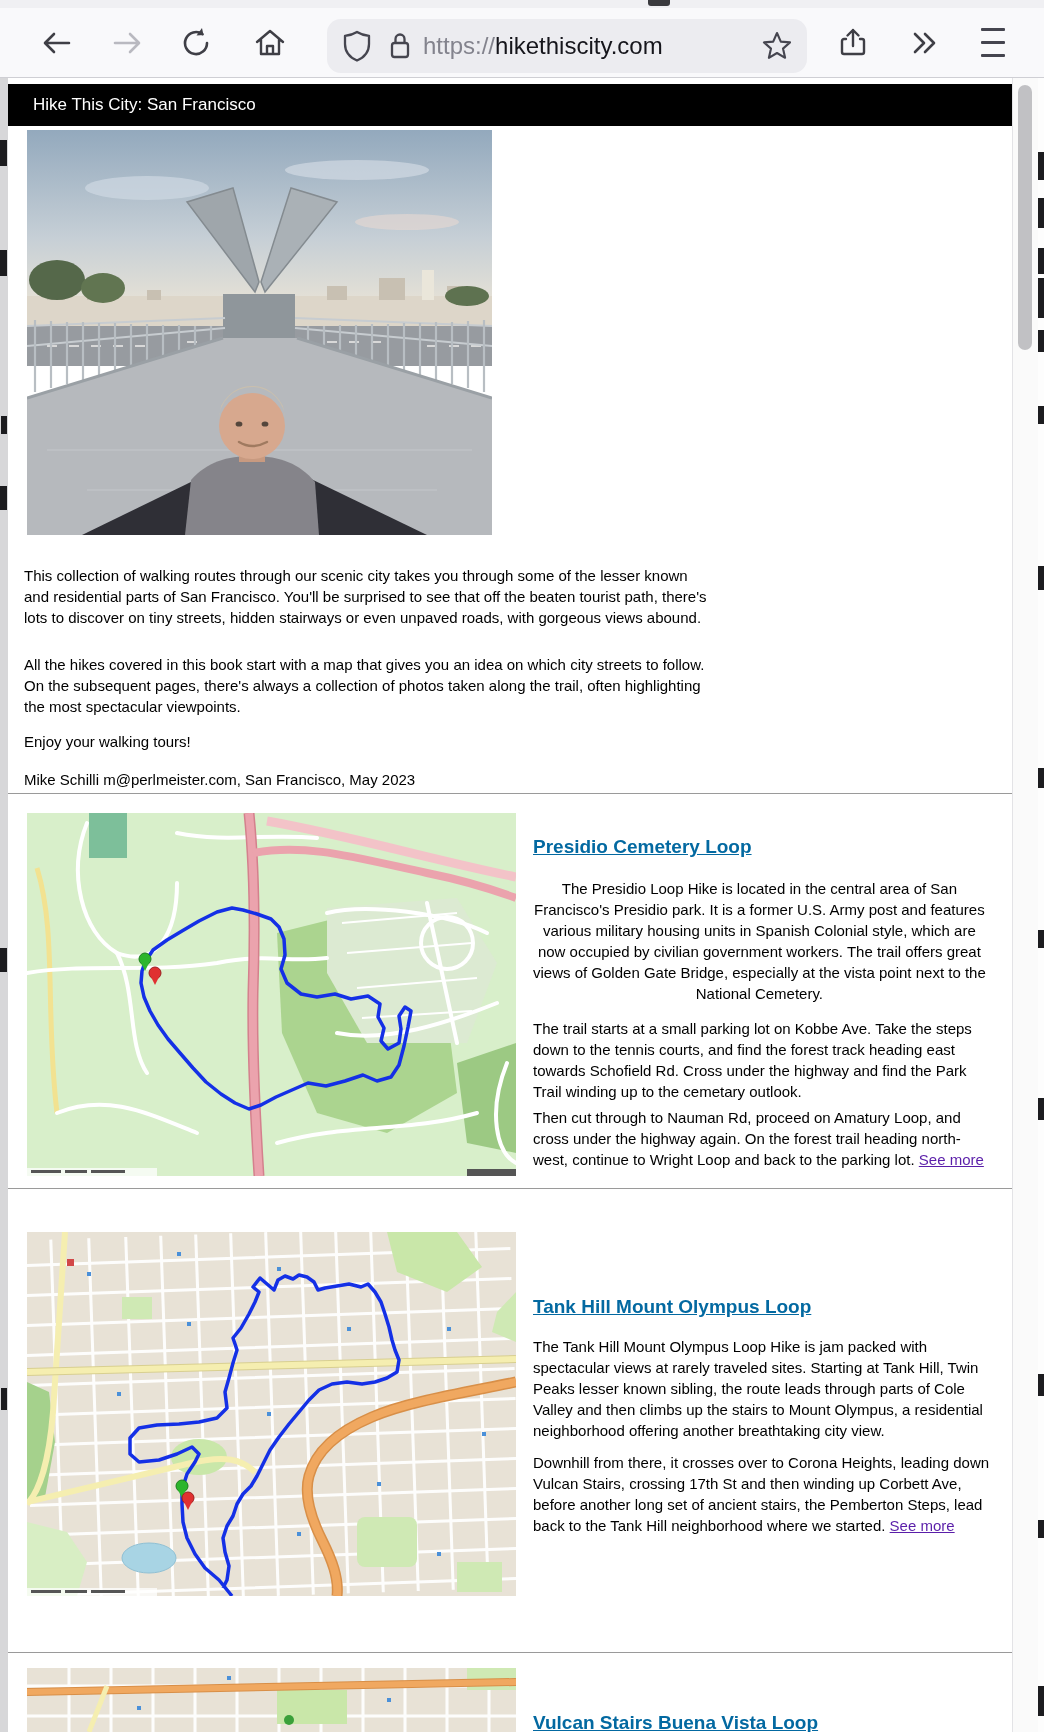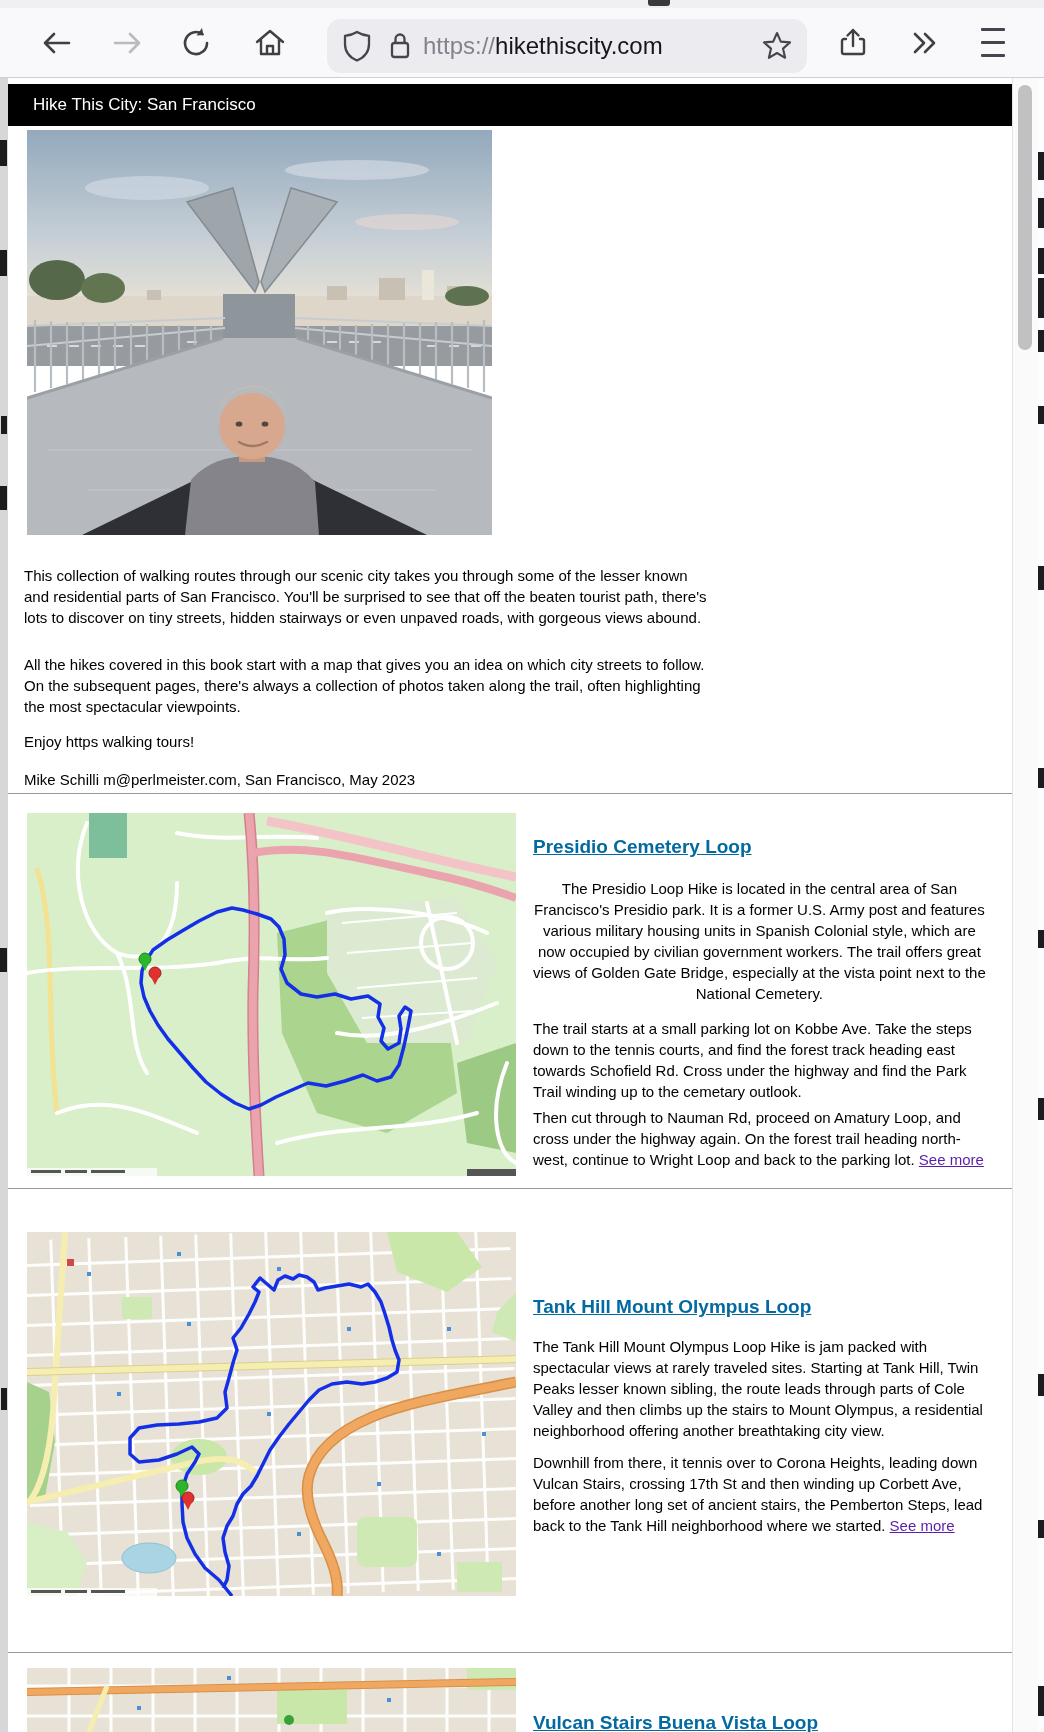--- a/index.html
+++ b/index.html
@@ -193,21 +193,21 @@
         <path d="M212 312 Q225 320 240 312" stroke="#a07a60" stroke-width="2.4" fill="none" stroke-linecap="round"></path>
       </svg>
     </div>
 
     <p class="para" style="top:472px;">This collection of walking routes through our scenic city takes you through some of the lesser known
 and residential parts of San Francisco. You'll be surprised to see that off the beaten tourist path, there's
 lots to discover on tiny streets, hidden stairways or even unpaved roads, with gorgeous views abound.</p>
     <p class="para" style="top:561px;">All the hikes covered in this book start with a map that gives you an idea on which city streets to follow.
 On the subsequent pages, there's always a collection of photos taken along the trail, often highlighting
 the most spectacular viewpoints.</p>
-    <p class="para" style="top:638px;">Enjoy https walking tours!</p>
+    <p class="para" style="top:638px;">Enjoy your walking tours!</p>
     <p class="para" style="top:676px;">Mike Schilli m@perlmeister.com, San Francisco, May 2023</p>
 
     <div class="sep" style="top:715px;"></div>
 
     <div class="mapbox" style="top:735px;height:363px;">
       <svg width="489" height="363" viewBox="0 0 489 363">
         <rect width="489" height="363" fill="#d8efca"></rect>
         <polygon points="250,120 330,100 380,140 420,200 430,280 360,320 290,300 255,220" fill="#abd48f"></polygon>
         <polygon points="430,250 489,230 489,340 440,330" fill="#9cc983"></polygon>
         <polygon points="300,95 430,85 470,150 440,230 340,230 300,160" fill="#dcead2"></polygon>
@@ -326,21 +326,21 @@
       </svg>
     </div>
 
     <div class="col" style="top:1218px;height:320px;">
       <h2 style="top:0;"><a href="#">Tank Hill Mount Olympus Loop</a></h2>
       <p class="cpara" style="top:40px;">The Tank Hill Mount Olympus Loop Hike is jam packed with
 spectacular views at rarely traveled sites. Starting at Tank Hill, Twin
 Peaks lesser known sibling, the route leads through parts of Cole
 Valley and then climbs up the stairs to Mount Olympus, a residential
 neighborhood offering another breathtaking city view.</p>
-      <p class="cpara" style="top:156px;"><span>Downhill from there, it tennis over to Corona Heights, leading down
+      <p class="cpara" style="top:156px;"><span>Downhill from there, it crosses over to Corona Heights, leading down
 Vulcan Stairs, crossing 17th St and then winding up Corbett Ave,
 before another long set of ancient stairs, the Pemberton Steps, lead
 back to the Tank Hill neighborhood where we started. </span><a href="#" class="seemore">See more</a></p>
     </div>
 
     <div class="sep" style="top:1574px;"></div>
 
     <div class="mapbox" style="top:1590px;height:64px;">
       <svg width="489" height="64" viewBox="0 0 489 64">
         <rect width="489" height="64" fill="#e8e2d6"></rect>

